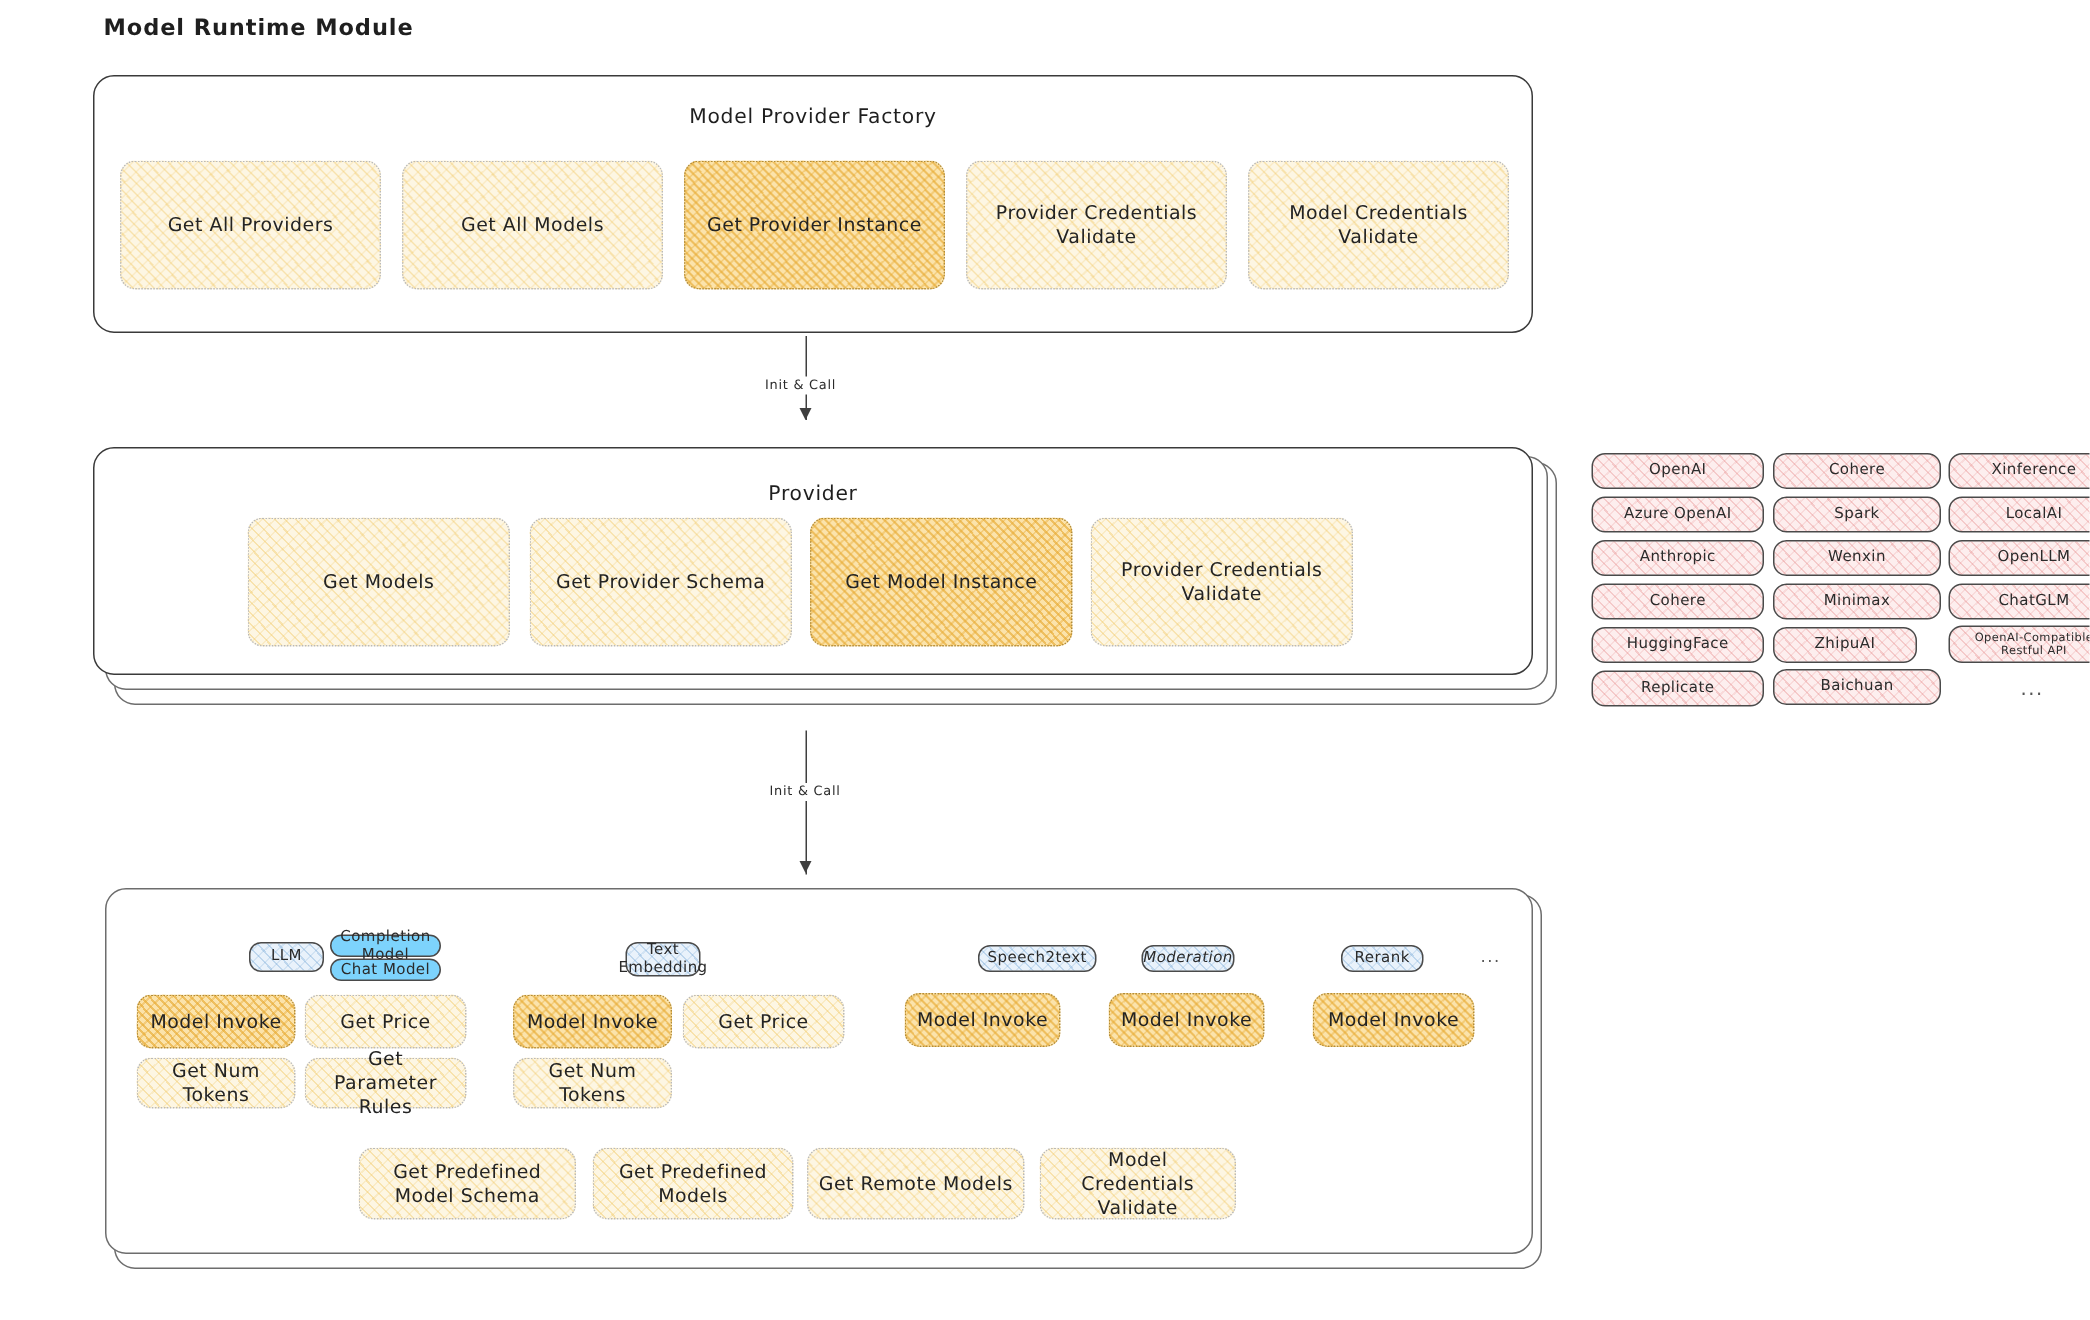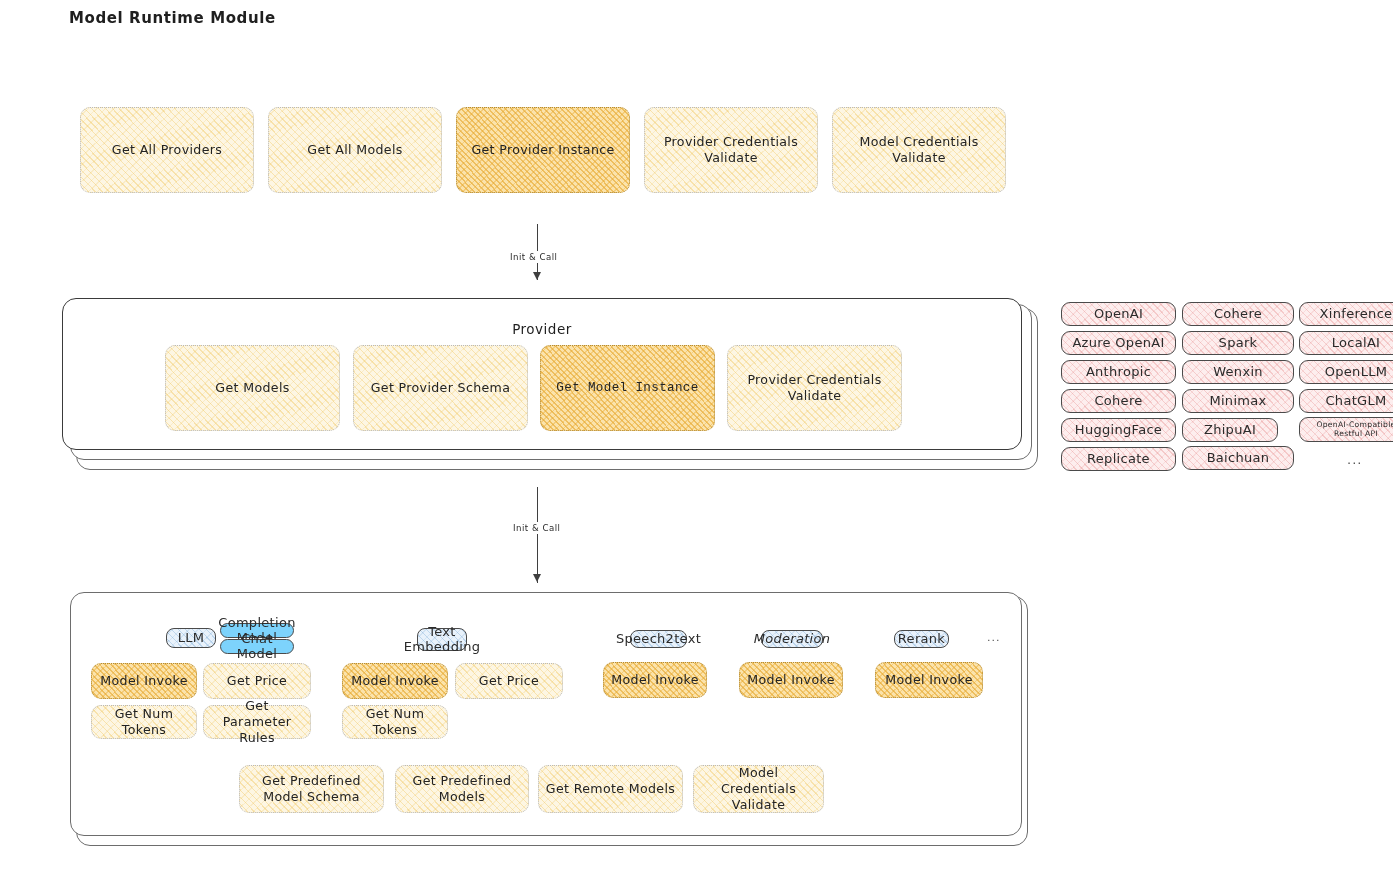--- a/index.html
+++ b/index.html
@@ -101,21 +101,21 @@
     background:#7dd3fc;
     border:1.2px solid #4a4a4a;
     border-radius:8px;
   }
 
   .chip{
     position:absolute;
     box-sizing:border-box;
     display:flex;align-items:center;justify-content:center;
     text-align:center;
-    font-size:13px;
+    font-size:10px;
     letter-spacing:.3px;
     color:#2b2b2b;
     padding:1px 3px;
     line-height:1.15;
   }
 
   .ellipsis{
     position:absolute;
     font-size:13px;color:#555;
     letter-spacing:1px;
@@ -144,40 +144,43 @@
     white-space:nowrap;
   }
 </style>
 </head>
 <body>
 
 <div id="stage">
 
   <div class="page-title hand">Model Runtime Module</div>
 
+  <div class="panel" style="left:26px;top:50px;width:960px;height:172px;">
+    <div class="panel-title hand" style="top:19px;">Model Provider Factory</div>
+  </div>
 
   <div class="hbox fill-light hand" style="left:44px;top:107px;width:174px;height:86px;">Get All Providers</div>
   <div class="hbox fill-light hand" style="left:232px;top:107px;width:174px;height:86px;">Get All Models</div>
   <div class="hbox fill-strong hand" style="left:420px;top:107px;width:174px;height:86px;">Get Provider Instance</div>
   <div class="hbox fill-light hand" style="left:608px;top:107px;width:174px;height:86px;">Provider Credentials Validate</div>
   <div class="hbox fill-light hand" style="left:796px;top:107px;width:174px;height:86px;">Model Credentials Validate</div>
 
   <div class="arrow-line" style="left:501px;top:224px;height:56px;"></div>
   <div class="arrow-head" style="left:497px;top:272px;"></div>
   <div class="arrow-label hand" style="left:470px;top:251px;">Init &amp; Call</div>
 
   <div class="panel-shadow" style="left:40px;top:308px;width:962px;height:162px;"></div>
   <div class="panel-shadow" style="left:34px;top:304px;width:962px;height:156px;"></div>
   <div class="panel" style="left:26px;top:298px;width:960px;height:152px;z-index:2;">
     <div class="panel-title hand" style="top:22px;">Provider</div>
   </div>
 
   <div class="hbox fill-light hand" style="left:317px;top:345px;width:175px;height:86px;z-index:3;">Get Provider Schema</div>
   <div class="hbox fill-light hand" style="left:129px;top:345px;width:175px;height:86px;z-index:3;">Get Models</div>
-  <div class="hbox fill-strong hand" style="left:504px;top:345px;width:175px;height:86px;z-index:3;font-family:Liberation Mono, monospace;">Get Model Instance</div>
+  <div class="hbox fill-strong hand" style="left:504px;top:345px;width:175px;height:86px;z-index:3;">Get Model Instance</div>
   <div class="hbox fill-light hand" style="left:691px;top:345px;width:175px;height:86px;z-index:3;">Provider Credentials Validate</div>
 
   <div class="chip fill-pink hand" style="left:1025px;top:302px;width:115px;height:24px;">OpenAI</div>
   <div class="chip fill-pink hand" style="left:1025px;top:331px;width:115px;height:24px;">Azure OpenAI</div>
   <div class="chip fill-pink hand" style="left:1025px;top:360px;width:115px;height:24px;">Anthropic</div>
   <div class="chip fill-pink hand" style="left:1025px;top:389px;width:115px;height:24px;">Cohere</div>
   <div class="chip fill-pink hand" style="left:1025px;top:418px;width:115px;height:24px;">HuggingFace</div>
   <div class="chip fill-pink hand" style="left:1025px;top:447px;width:115px;height:24px;">Replicate</div>
 
   <div class="chip fill-pink hand" style="left:1146px;top:302px;width:112px;height:24px;">Cohere</div>
@@ -198,21 +201,21 @@
   <div class="arrow-head" style="left:497px;top:574px;"></div>
   <div class="arrow-label hand" style="left:473px;top:522px;">Init &amp; Call</div>
 
   <div class="panel-shadow" style="left:40px;top:596px;width:952px;height:250px;"></div>
   <div class="panel-shadow" style="left:34px;top:592px;width:952px;height:244px;"></div>
 
   <div class="chip fill-blue hand" style="left:130px;top:628px;width:50px;height:20px;z-index:3;">LLM</div>
   <div class="chip fill-white hand" style="left:184px;top:623px;width:74px;height:15px;z-index:3;">Completion Model</div>
   <div class="chip fill-white hand" style="left:184px;top:639px;width:74px;height:15px;z-index:3;">Chat Model</div>
   <div class="chip fill-blue hand" style="left:381px;top:628px;width:50px;height:23px;z-index:3;">Text Embedding</div>
-  <div class="chip fill-blue hand" style="left:594px;top:630px;width:57px;height:18px;z-index:3;">Speech2text</div>
+  <div class="chip fill-blue hand" style="left:616px;top:630px;width:79px;height:18px;z-index:3;">Speech2text</div>
   <div class="chip fill-blue hand" style="left:725px;top:630px;width:62px;height:18px;z-index:3;font-style:italic;">Moderation</div>
   <div class="chip fill-blue hand" style="left:858px;top:630px;width:55px;height:18px;z-index:3;">Rerank</div>
   <div class="ellipsis hand" style="left:951px;top:631px;font-size:11px;">...</div>
 
   <div class="hbox fill-strong hand" style="left:55px;top:663px;width:106px;height:36px;z-index:3;">Model Invoke</div>
   <div class="hbox fill-light hand" style="left:167px;top:663px;width:108px;height:36px;z-index:3;">Get Price</div>
   <div class="hbox fill-light hand" style="left:55px;top:705px;width:106px;height:34px;z-index:3;">Get Num Tokens</div>
   <div class="hbox fill-light hand" style="left:167px;top:705px;width:108px;height:34px;z-index:3;">Get Parameter Rules</div>
 
   <div class="hbox fill-strong hand" style="left:306px;top:663px;width:106px;height:36px;z-index:3;">Model Invoke</div>

